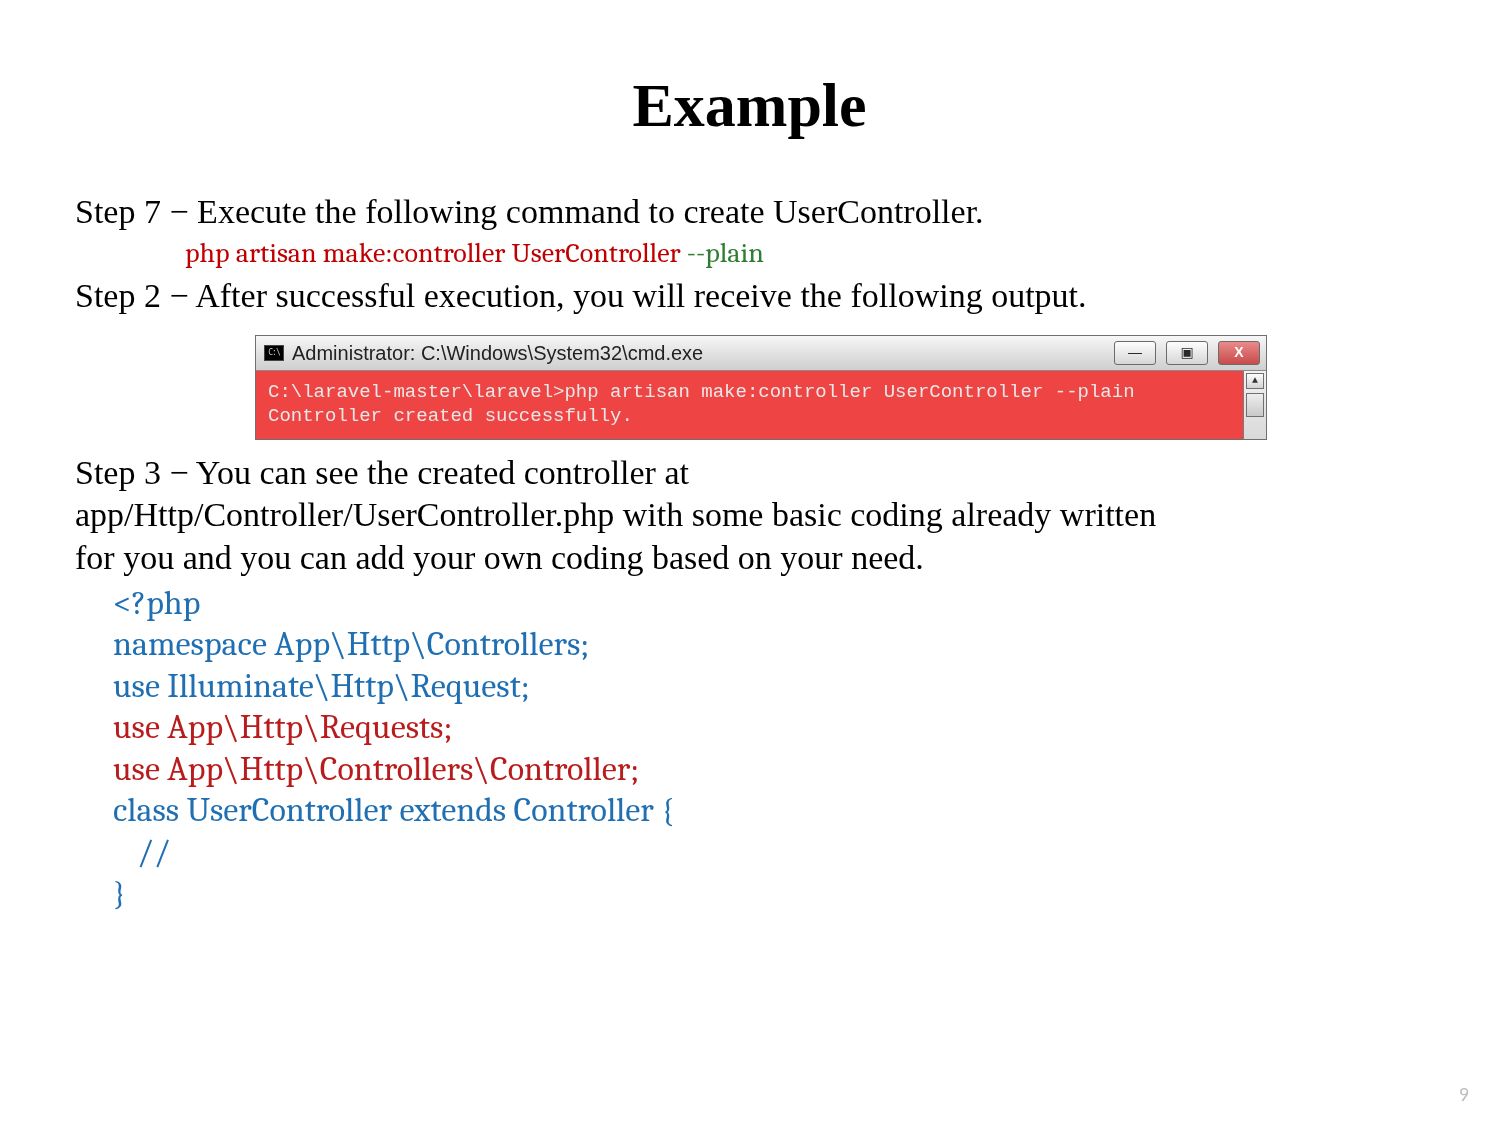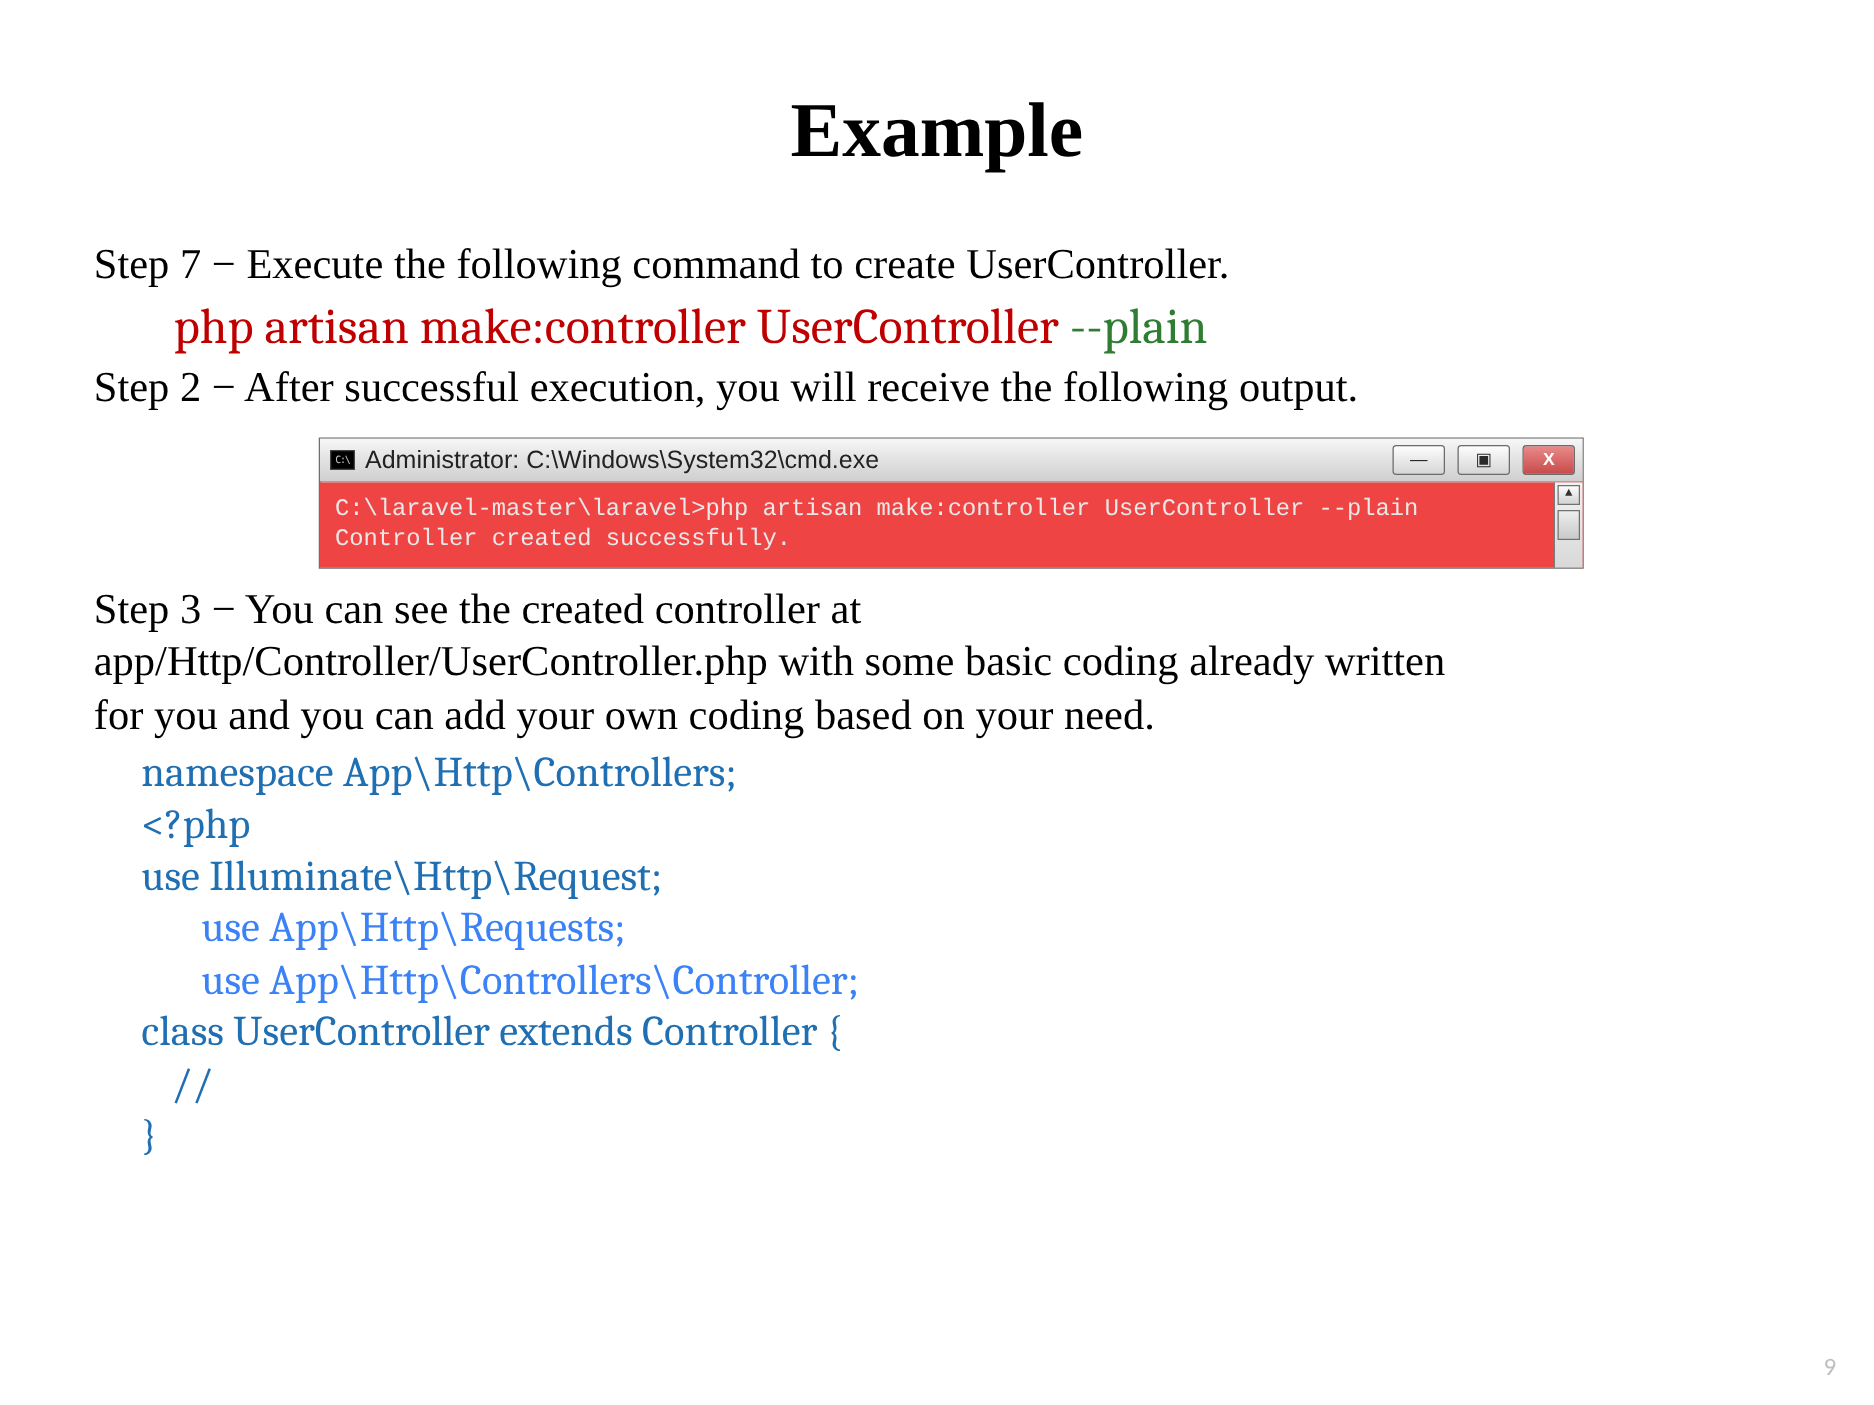--- a/index.html
+++ b/index.html
@@ -23,23 +23,23 @@
     font-weight: bold;
     font-size: 62px;
     margin: 0 0 50px 0;
   }
   .body-text {
     font-size: 34px;
     line-height: 1.25;
   }
   .step-line { margin: 0; }
   .cmd-line {
-    margin: 2px 0 4px 64px;
+    margin: 2px 0 4px 110px;
     font-family: Cambria, Georgia, serif;
-    font-size: 40px;
+    font-size: 28px;
   }
   .cmd-red { color: #c00000; }
   .cmd-green { color: #2f7d32; }
 
   
   .term-wrap {
     margin: 18px 0 12px 180px;
     width: 1010px;
     box-shadow: 0 0 0 1px #999 inset;
     border: 1px solid #6f6f6f;
@@ -111,21 +111,21 @@
   }
 
   .step3-block { margin-top: 2px; }
   .code-block {
     margin: 4px 0 0 38px;
     font-family: Cambria, Georgia, serif;
     font-size: 34px;
     line-height: 1.22;
   }
   .code-blue { color: #1f6fb2; }
-  .code-gray { color: #3b82f6; margin-left: 48px; }
+  .code-gray { color: #b91c1c; }
   .indent-small { padding-left: 24px; }
 
   .page-num {
     position: absolute;
     right: 30px;
     bottom: 18px;
     color: #bfbfbf;
     font-family: Calibri, Arial, sans-serif;
     font-size: 20px;
   }
@@ -165,22 +165,22 @@
         </div></div>
     </div>
 
     <div class="step3-block">
       <p class="step-line">Step 3 − You can see the created controller at</p>
       <p class="step-line">app/Http/Controller/UserController.php with some basic coding already written</p>
       <p class="step-line">for you and you can add your own coding based on your need.</p>
     </div>
 
     <div class="code-block">
+      <div class="code-blue">&lt;?php</div>
       <div class="code-blue">namespace App\Http\Controllers;</div>
-      <div class="code-blue">&lt;?php</div>
       <div class="code-blue">use Illuminate\Http\Request;</div>
       <div class="code-gray">use App\Http\Requests;</div>
       <div class="code-gray">use App\Http\Controllers\Controller;</div>
       <div></div>
       <div class="code-blue">class UserController extends Controller {</div>
       <div class="code-blue indent-small">//</div>
       <div class="code-blue">}</div>
     </div>
 
   </div>

